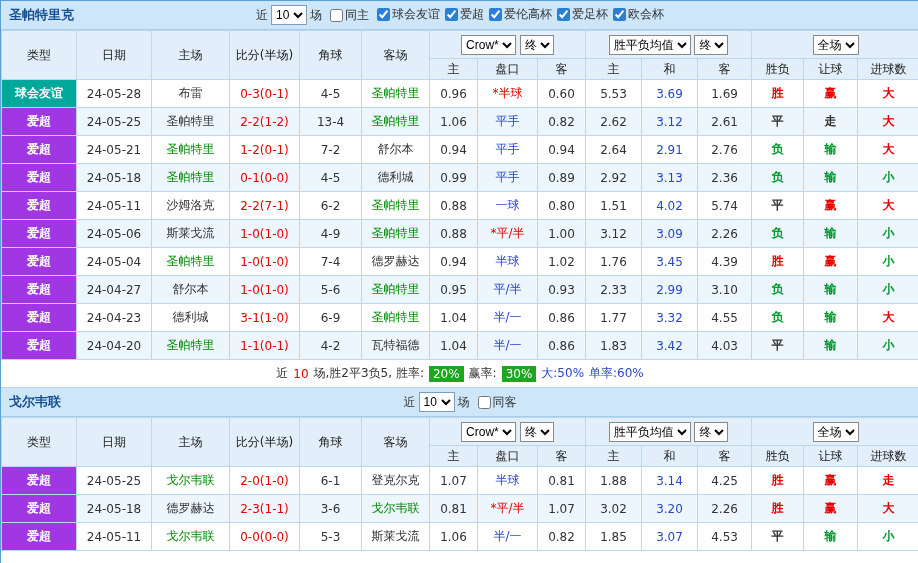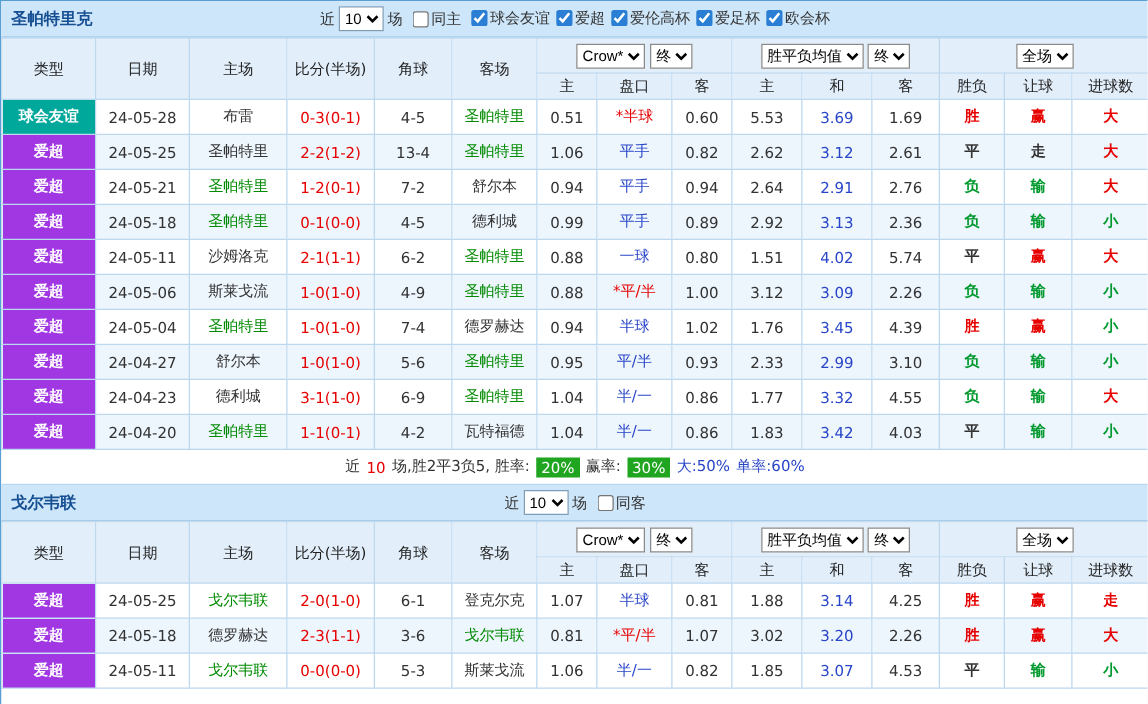--- a/index.html
+++ b/index.html
@@ -110,21 +110,21 @@
         </tr>
       </thead>
       <tbody>
           <tr>
             <td class="lg" style="background: rgb(0, 167, 155);">球会友谊</td>
             <td>24-05-28</td>
             <td>布雷</td>
             <td class="red">0-3(0-1)</td>
             <td>4-5</td>
             <td class="tm-hl">圣帕特里</td>
-            <td>0.51</td>
+            <td>0.96</td>
             <td style="color: rgb(230, 0, 0);">*半球</td>
             <td>0.60</td>
             <td>5.53</td>
             <td class="blue">3.69</td>
             <td>1.69</td>
             <td class="bold" style="color: rgb(230, 0, 0);">胜</td>
             <td class="bold" style="color: rgb(230, 0, 0);">赢</td>
             <td class="bold" style="color: rgb(230, 0, 0);">大</td>
           </tr>
           <tr>
@@ -175,21 +175,21 @@
             <td class="blue">3.13</td>
             <td>2.36</td>
             <td class="bold" style="color: rgb(0, 153, 46);">负</td>
             <td class="bold" style="color: rgb(0, 153, 46);">输</td>
             <td class="bold" style="color: rgb(0, 153, 46);">小</td>
           </tr>
           <tr>
             <td class="lg" style="background: rgb(161, 54, 227);">爱超</td>
             <td>24-05-11</td>
             <td>沙姆洛克</td>
-            <td class="red">2-1(1-1)</td>
+            <td class="red">2-2(7-1)</td>
             <td>6-2</td>
             <td class="tm-hl">圣帕特里</td>
             <td>0.88</td>
             <td style="color: rgb(41, 70, 200);">一球</td>
             <td>0.80</td>
             <td>1.51</td>
             <td class="blue">4.02</td>
             <td>5.74</td>
             <td class="bold" style="color: rgb(51, 51, 51);">平</td>
             <td class="bold" style="color: rgb(230, 0, 0);">赢</td>

